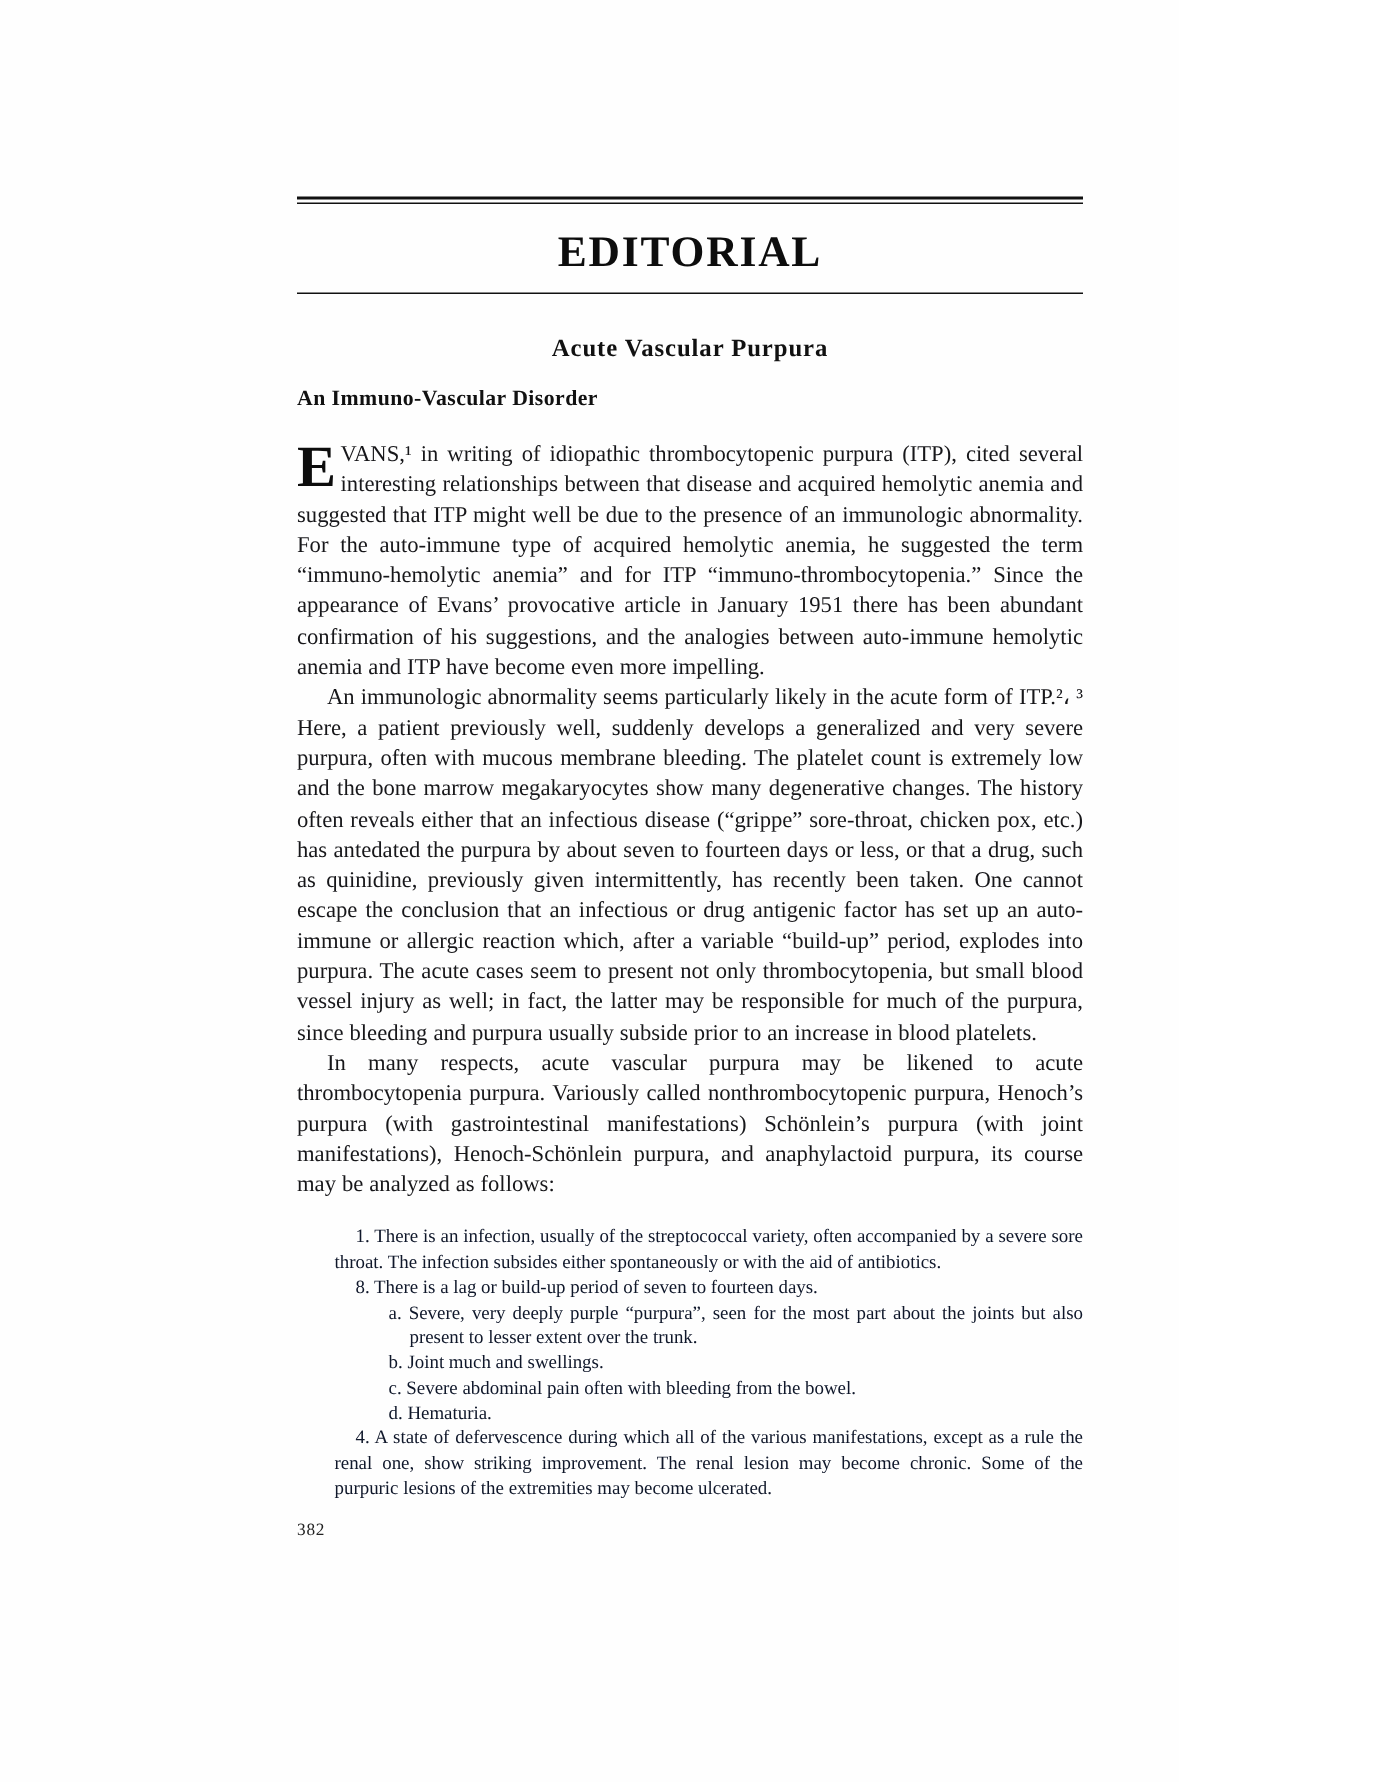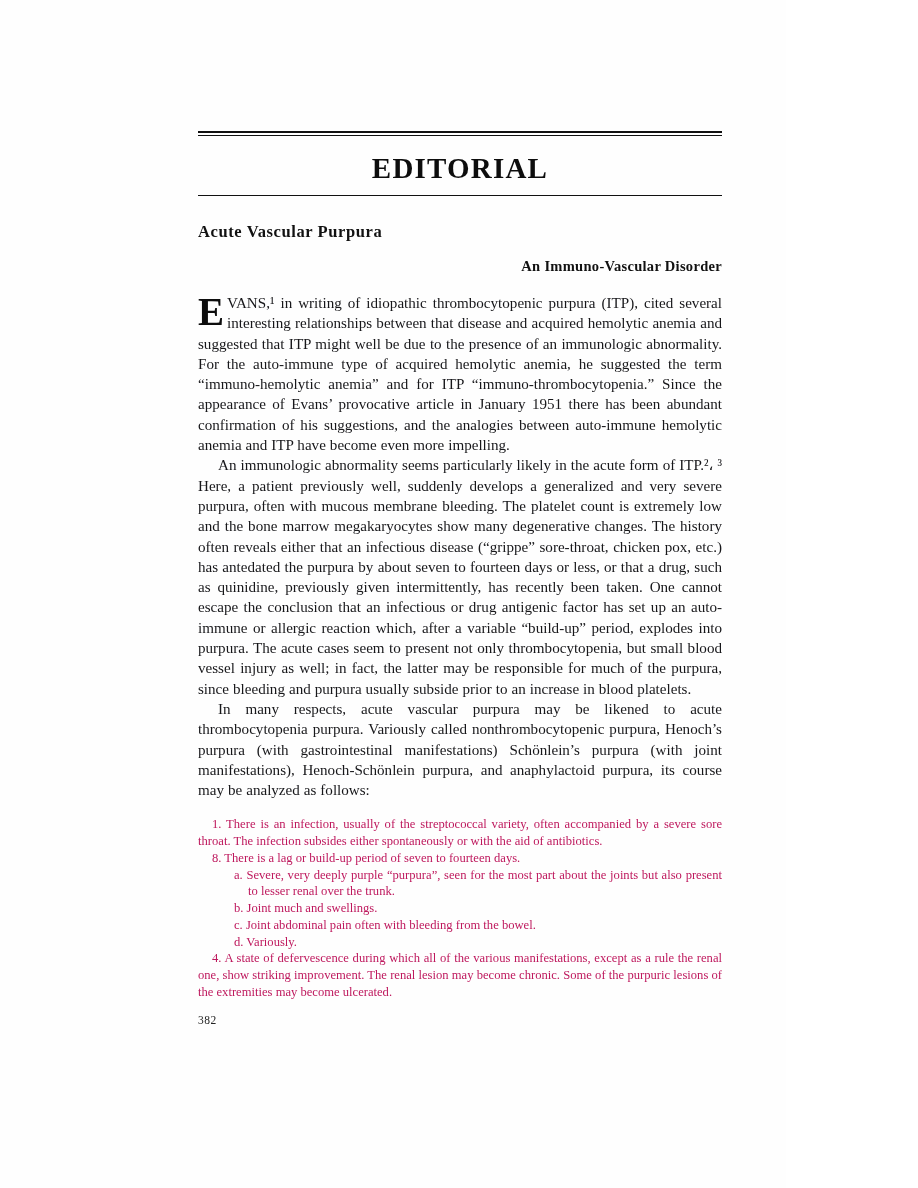--- a/index.html
+++ b/index.html
@@ -46,29 +46,29 @@
     text-align: center;
     font-family: "Liberation Serif", serif;
     font-size: 29px;
     font-weight: bold;
     letter-spacing: 1.2px;
     margin: 16px 0 10px 0;
     color: #0d0d0d;
   }
 
   .article-title {
-    text-align: left;
+    text-align: center;
     font-size: 16.5px;
     font-weight: bold;
     letter-spacing: 0.6px;
     margin: 26px 0 0 0;
     color: #111;
   }
   .article-subtitle {
-    text-align: right;
+    text-align: left;
     font-size: 14.5px;
     font-weight: bold;
     letter-spacing: 0.3px;
     margin: 16px 0 18px 0;
     color: #111;
     font-family: Liberation Serif, serif;
   }
 
   p.body {
     font-size: 15.1px;
@@ -96,21 +96,22 @@
     padding-top: 2px;
     font-family: "Liberation Serif", serif;
     color: #0d0d0d;
   }
 
   .notes {
     margin-top: 16px;
     font-size: 12.6px;
     line-height: 1.33;
     text-align: justify;
-    color: #be185d;
+    color: #0f172a;
+    margin-left: 25px;
   }
   .notes .note {
     text-indent: 14px;
     margin: 0;
   }
   .notes .sub {
     margin: 0;
     padding-left: 36px;
     text-indent: 0;
   }
@@ -150,24 +151,24 @@
 
     <p class="body">An immunologic abnormality seems particularly likely in the acute form of ITP.²، ³ Here, a patient previously well, suddenly develops a generalized and very severe purpura, often with mucous membrane bleeding. The platelet count is extremely low and the bone marrow megakaryocytes show many degenerative changes. The history often reveals either that an infectious disease (“grippe” sore-throat, chicken pox, etc.) has antedated the purpura by about seven to fourteen days or less, or that a drug, such as quinidine, previously given intermittently, has recently been taken. One cannot escape the conclusion that an infectious or drug antigenic factor has set up an auto-immune or allergic reaction which, after a variable “build-up” period, explodes into purpura. The acute cases seem to present not only thrombocytopenia, but small blood vessel injury as well; in fact, the latter may be responsible for much of the purpura, since bleeding and purpura usually subside prior to an increase in blood platelets.</p>
 
     <p class="body">In many respects, acute vascular purpura may be likened to acute thrombocytopenia purpura. Variously called nonthrombocytopenic purpura, Henoch’s purpura (with gastrointestinal manifestations) Schönlein’s purpura (with joint manifestations), Henoch-Schönlein purpura, and anaphylactoid purpura, its course may be analyzed as follows:</p>
 
     <div class="notes">
       <p class="note">1. There is an infection, usually of the streptococcal variety, often accompanied by a severe sore throat. The infection subsides either spontaneously or with the aid of antibiotics.</p>
       <p class="note">8. There is a lag or build-up period of seven to fourteen days.</p>
 
       <div class="sub">
-        <span class="hang">a. Severe, very deeply purple “purpura”, seen for the most part about the joints but also present to lesser renal over the trunk.</span>
+        <span class="hang">a. Severe, very deeply purple “purpura”, seen for the most part about the joints but also present to lesser extent over the trunk.</span>
         <span class="hang">b. Joint much and swellings.</span>
-        <span class="hang">c. Joint abdominal pain often with bleeding from the bowel.</span>
-        <span class="hang">d. Variously.</span>
+        <span class="hang">c. Severe abdominal pain often with bleeding from the bowel.</span>
+        <span class="hang">d. Hematuria.</span>
       </div>
 
       <p class="note">4. A state of defervescence during which all of the various manifestations, except as a rule the renal one, show striking improvement. The renal lesion may become chronic. Some of the purpuric lesions of the extremities may become ulcerated.</p>
     </div>
 
     <div class="page-number">382</div>
 
   </div>
 </div>
 

